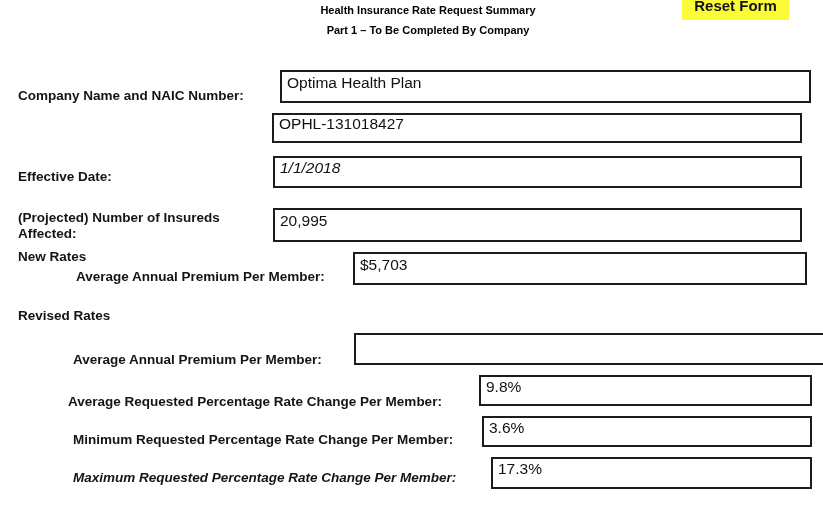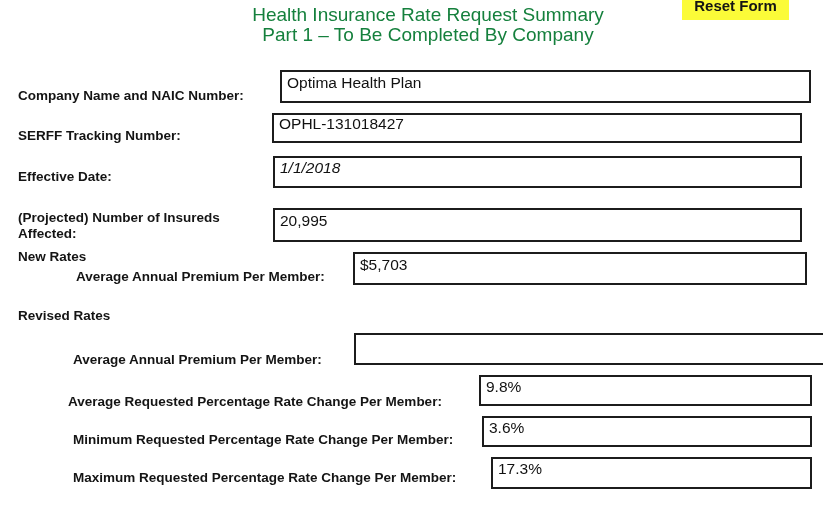--- a/index.html
+++ b/index.html
@@ -9,24 +9,24 @@
     height: 509px;
     background: #ffffff;
     overflow: hidden;
     font-family: "Liberation Sans", sans-serif;
     color: #111111;
   }
   .title-line {
     position: absolute;
     left: 428px;
     transform: translateX(-50%);
-    font-size: 19px;
-    font-weight: normal;
+    font-size: 11px;
+    font-weight: bold;
     white-space: nowrap;
-    color: #15803d;
+    color: #000000;
   }
   #title-line-1 { top: 4px; }
   #title-line-2 { top: 24px; }
   .reset-btn {
     position: absolute;
     left: 682px;
     top: -10px;
     width: 107px;
     height: 30px;
     border: none;
@@ -62,21 +62,21 @@
   #lbl-company   { left: 18px; top: 88px; }
   #lbl-serff     { left: 18px; top: 128px; }
   #lbl-effective { left: 18px; top: 169px; }
   #lbl-insureds  { left: 18px; top: 210px; width: 262px; }
   #hdr-new-rates { left: 18px; top: 249px; }
   #lbl-new-avg   { left: 76px; top: 269px; }
   #hdr-revised   { left: 18px; top: 308px; }
   #lbl-rev-avg   { left: 73px; top: 352px; }
   #lbl-avg-pct   { left: 68px; top: 394px; }
   #lbl-min-pct   { left: 73px; top: 432px; }
-  #lbl-max-pct   { left: 73px; top: 470px; }
+  #lbl-max-pct   { left: 73px; top: 470px; font-style: italic; }
   
   #box-company   { left: 280px; top: 70px;  width: 531px; height: 33px; }
   #box-serff     { left: 272px; top: 113px; width: 530px; height: 30px; }
   #box-effective { left: 273px; top: 156px; width: 529px; height: 32px; font-style: italic; }
   #box-insureds  { left: 273px; top: 208px; width: 529px; height: 34px; }
   #box-new-avg   { left: 353px; top: 252px; width: 454px; height: 33px; }
   #box-rev-avg   { left: 354px; top: 333px; width: 527px; height: 32px; text-align: right; }
   #box-avg-pct   { left: 479px; top: 375px; width: 333px; height: 31px; }
   #box-min-pct   { left: 482px; top: 416px; width: 330px; height: 31px; }
   #box-max-pct   { left: 491px; top: 457px; width: 321px; height: 32px; }
@@ -87,21 +87,20 @@
 <div class="stage">
 
   <div class="title-line" id="title-line-1">Health Insurance Rate Request Summary</div>
   <div class="title-line" id="title-line-2">Part 1 – To Be Completed By Company</div>
 
   <button class="reset-btn" style="background-color: rgb(251, 251, 56);">Reset Form</button>
 
   <div class="lbl" id="lbl-company">Company Name and NAIC Number:</div>
   <input class="field-box" id="box-company" type="text" value="Optima Health Plan" style="">
 
-  <div class="lbl" id="lbl-serff">SERFF Tracking Number:</div>
   <input class="field-box" id="box-serff" type="text" value="OPHL-131018427" style="">
 
   <div class="lbl" id="lbl-effective">Effective Date:</div>
   <input class="field-box" id="box-effective" type="text" value="1/1/2018" style="">
 
   <div class="lbl wrap" id="lbl-insureds">(Projected) Number of Insureds Affected:</div>
   <input class="field-box" id="box-insureds" type="text" value="20,995" style="">
 
   <div class="lbl" id="hdr-new-rates">New Rates</div>
 

